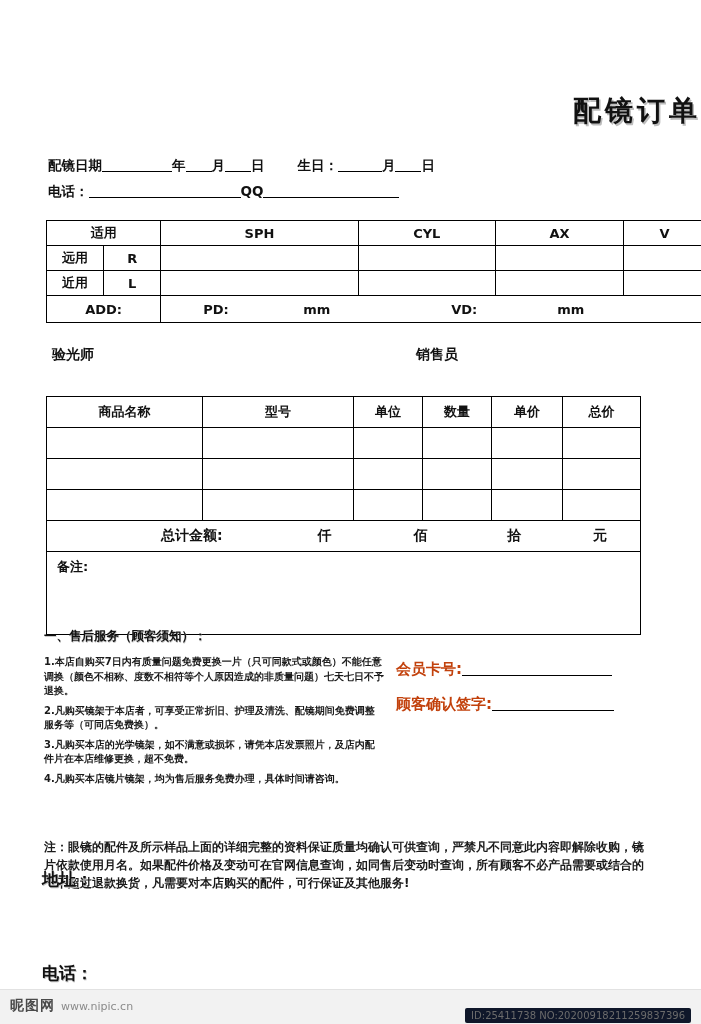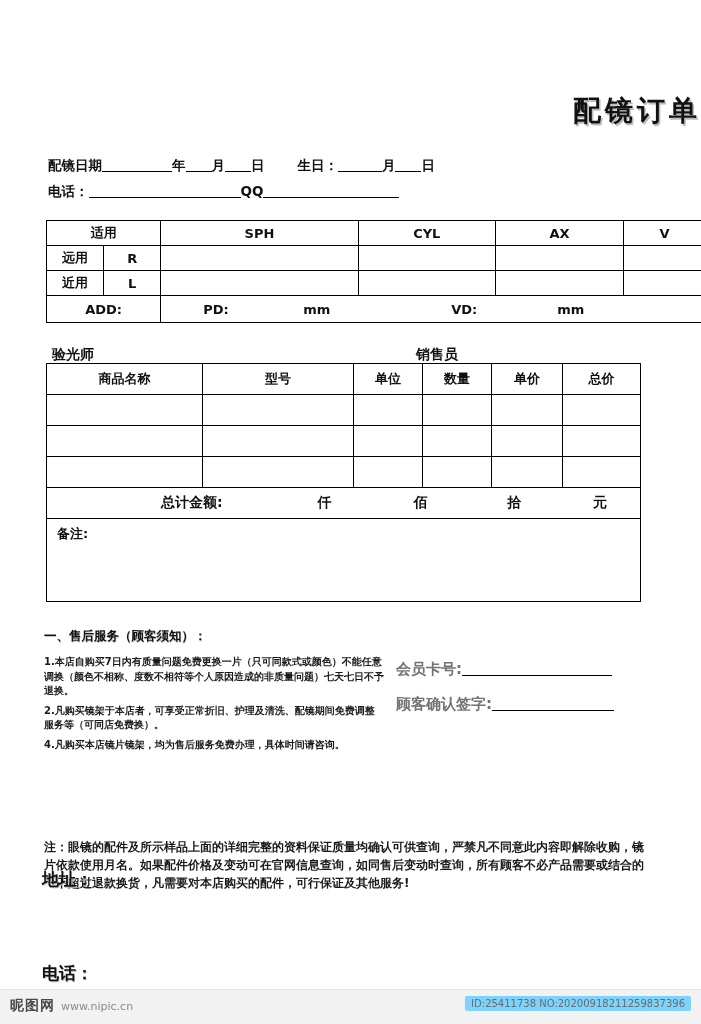--- a/index.html
+++ b/index.html
@@ -114,21 +114,21 @@
     font-weight: bold;
     color: #111;
   }
   .staff-row .s1 { position: absolute; left: 6px; top: 0; }
   .staff-row .s2 { position: absolute; left: 370px; top: 0; }
 
   
   .goods-table {
     position: absolute;
     left: 46px;
-    top: 363px;
+    top: 396px;
     width: 588px;
     border-collapse: collapse;
     table-layout: fixed;
   }
   .goods-table td {
     border: 1.6px solid #000;
     height: 30px;
     font-size: 13px;
     font-weight: bold;
     text-align: center;
@@ -200,21 +200,21 @@
     color: #1a1a1a;
   }
 
   
   .member {
     position: absolute;
     left: 396px;
     top: 660px;
     font-size: 15px;
     font-weight: bold;
-    color: #737373;
+    color: #c2410c;
     white-space: nowrap;
   }
   .member .line2 { margin-top: 16px; }
   .u-190 { width: 150px; }
   .u-170 { width: 122px; }
 
   
   .addr {
     position: absolute;
     left: 42px;
@@ -247,24 +247,24 @@
   .wm-logo .cn { letter-spacing: 1px; }
   .wm-logo .url {
     font-size: 11px;
     font-weight: normal;
     color: #8a8a8a;
     margin-left: 6px;
   }
   .wm-id {
     position: absolute;
     right: 10px;
-    top: 6px;
+    top: 18px;
     font-size: 10px;
     color: #6b6b6b;
-    background: #7dd3fc;
+    background: #0f172a;
     padding: 2px 6px;
     border-radius: 2px;
   }
 </style>
 </head>
 <body>
 
 <div class="page">
 
   <div class="title">配镜订单</div>
@@ -371,20 +371,21 @@
       <tr>
         <td class="remark-cell" colspan="6">备注:</td>
       </tr>
     </tbody>
   </table>
 
   <div class="terms">
     <div class="terms-title">一、售后服务（顾客须知）：</div>
     <p>1.本店自购买7日内有质量问题免费更换一片（只可同款式或颜色）不能任意调换（颜色不相称、度数不相符等个人原因造成的非质量问题）七天七日不予退换。</p>
     <p>2.凡购买镜架于本店者，可享受正常折旧、护理及清洗、配镜期间免费调整服务等（可同店免费换）。</p>
+    <p>3.凡购买本店的光学镜架，如不满意或损坏，请凭本店发票照片，及店内配件片在本店维修更换，超不免费。</p>
     <p>4.凡购买本店镜片镜架，均为售后服务免费办理，具体时间请咨询。</p>
   </div>
 
   <div class="note">注：眼镜的配件及所示样品上面的详细完整的资料保证质量均确认可供查询，严禁凡不同意此内容即解除收购，镜片依款使用月名。如果配件价格及变动可在官网信息查询，如同售后变动时查询，所有顾客不必产品需要或结合的一下超过退款换货，凡需要对本店购买的配件，可行保证及其他服务!</div>
 
   <div class="member">
     <div class="line1">
       <span>会员卡号:</span><span class="uline u-190"></span>
     </div>
     <div class="line2">

